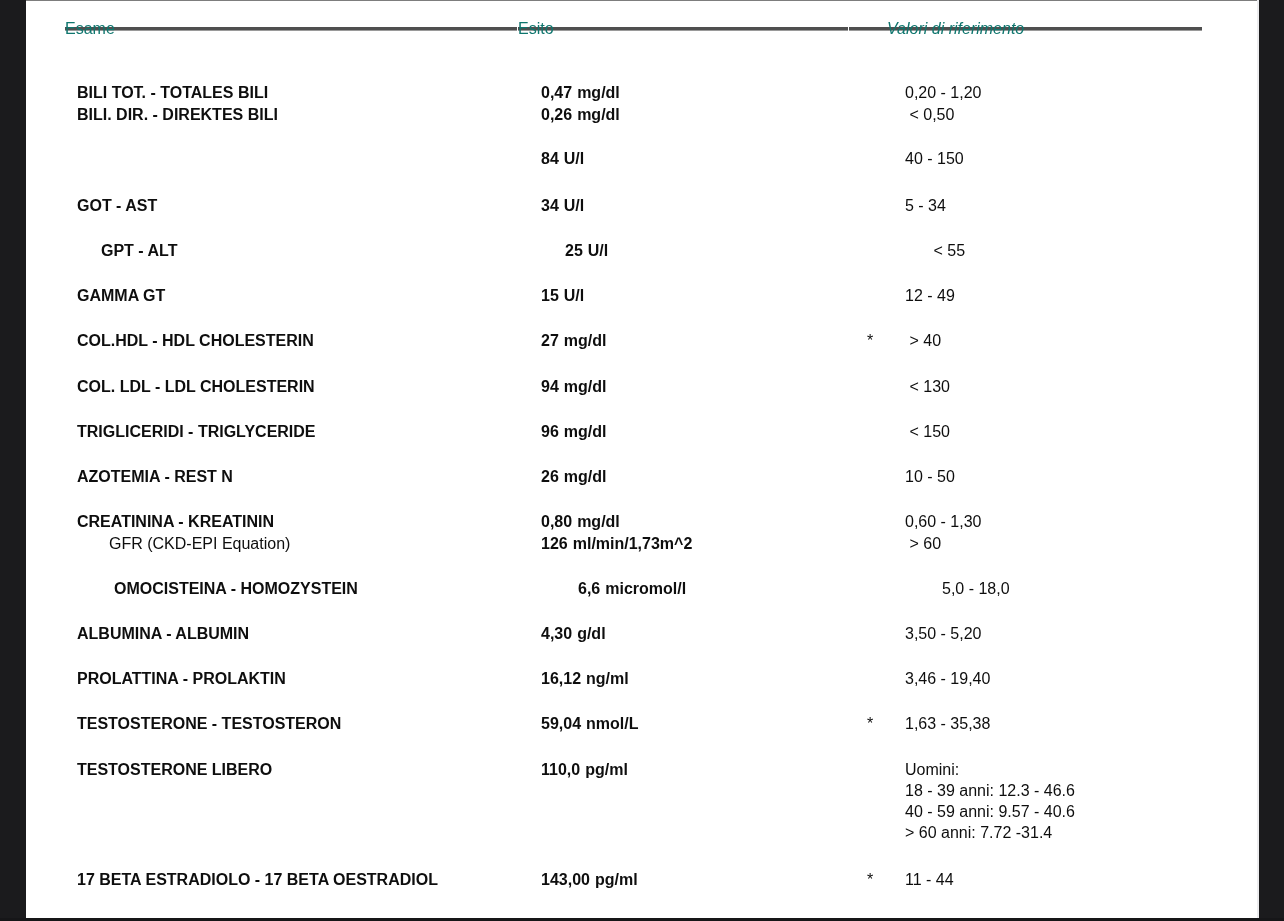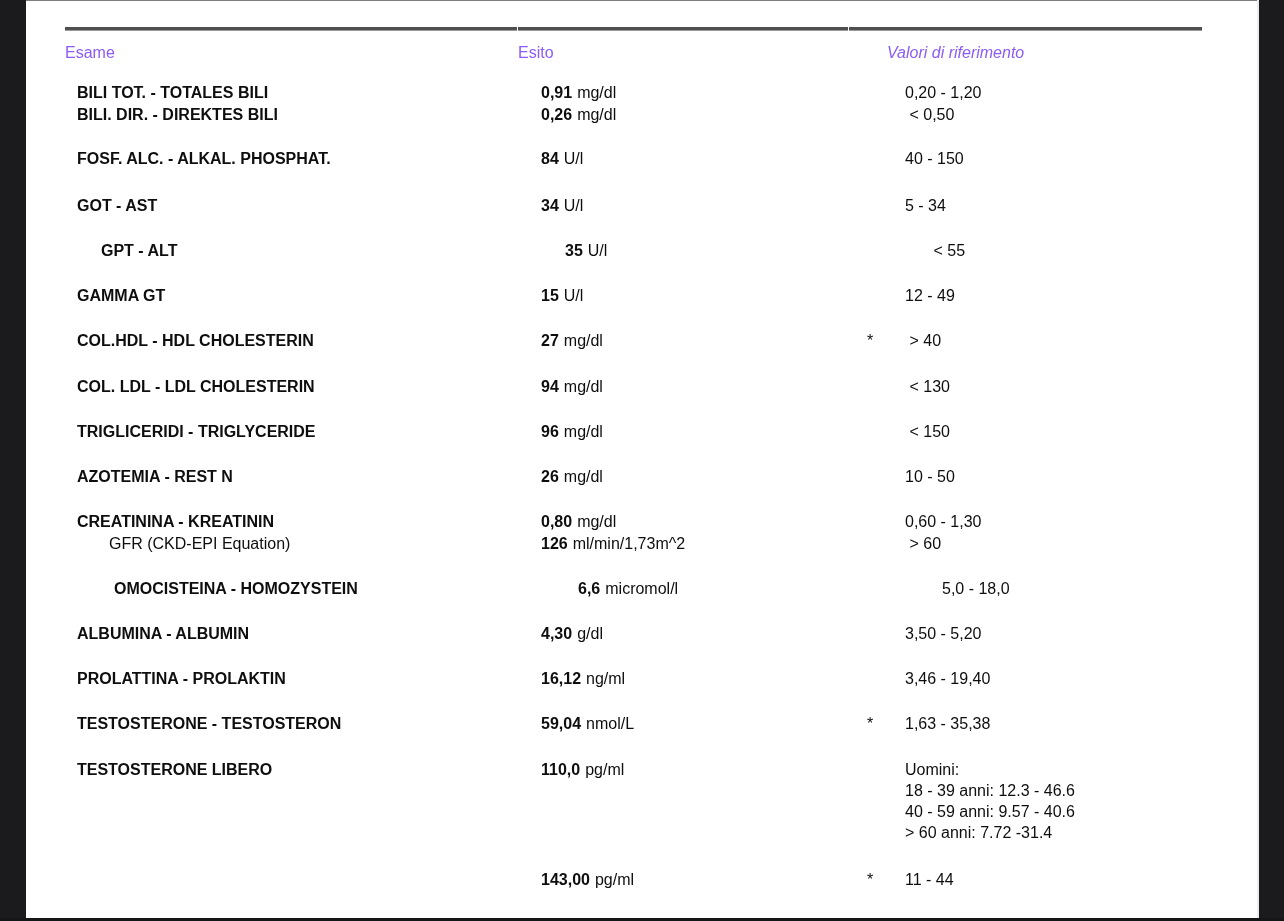--- a/index.html
+++ b/index.html
@@ -32,32 +32,32 @@
   .edge-bottom {
     position: absolute; left: 0; bottom: 0; width: 1284px; height: 3px;
     background: #161618;
   }
   .rule-seg {
     position: absolute; top: 27px; height: 3px;
     background: #4f4f4f;
     border-bottom: 1px solid #9a9a9a;
   }
   .hdr {
-    position: absolute; top: 42px; line-height: 21px;
-    font-weight: 400; color: #8b5cf6;
+    position: absolute; top: 18px; line-height: 21px;
+    font-weight: 400; color: #0f766e;
   }
   .row { position: absolute; left: 12px; width: 1284px; height: 21px; line-height: 21px; }
   .c-name {
     position: absolute; left: 65px; top: 0; font-weight: 700; white-space: pre;
   }
   .c-name.indent { left: 97px; }
   .c-name.plain { font-weight: 400; }
   .c-value { position: absolute; left: 529px; top: 0; white-space: pre; }
   .c-value .v { font-weight: 700; }
-  .c-value .u { font-weight: 400; margin-left: 5px; }
+  .c-value .u { font-weight: 700; margin-left: 5px; }
   .c-flag { position: absolute; left: 855px; top: 0; font-weight: 400; }
   .c-ref {
     position: absolute; left: 893px; top: 0;
     font-weight: 400; white-space: pre; line-height: 21px;
   }
 </style>
 </head>
 <body>
 
 <div id="screen">
@@ -72,45 +72,44 @@
   <div class="rule-seg" style="left:518px; width:330px;"></div>
   <div class="rule-seg" style="left:849px; width:353px;"></div>
 
   <span class="hdr" style="left:65px;">Esame</span>
   <span class="hdr" style="left:518px;">Esito</span>
   <span class="hdr" style="left:887px;font-style:italic;">Valori di riferimento</span>
 
   <div id="rows">
       <div class="row" style="top: 82px;">
       <span class="c-name">BILI TOT. - TOTALES BILI</span>
-      <span class="c-value"><span class="v">0,91</span><span class="u">mg/dl</span></span>
+      <span class="c-value"><span class="v">0,47</span><span class="u">mg/dl</span></span>
       <span class="c-flag"></span>
       <span class="c-ref">0,20 - 1,20</span>
     </div>
       <div class="row" style="top: 104px;">
       <span class="c-name">BILI. DIR. - DIREKTES BILI</span>
       <span class="c-value"><span class="v">0,26</span><span class="u">mg/dl</span></span>
       <span class="c-flag"></span>
       <span class="c-ref"> &lt; 0,50</span>
     </div>
       <div class="row" style="top: 148px;">
-      <span class="c-name">FOSF. ALC. - ALKAL. PHOSPHAT.</span>
       <span class="c-value"><span class="v">84</span><span class="u">U/l</span></span>
       <span class="c-flag"></span>
       <span class="c-ref">40 - 150</span>
     </div>
       <div class="row" style="top: 195px;">
       <span class="c-name">GOT - AST</span>
       <span class="c-value"><span class="v">34</span><span class="u">U/l</span></span>
       <span class="c-flag"></span>
       <span class="c-ref">5 - 34</span>
     </div>
       <div class="row" style="top: 240px; margin-left: 24px;">
       <span class="c-name">GPT - ALT</span>
-      <span class="c-value"><span class="v">35</span><span class="u">U/l</span></span>
+      <span class="c-value"><span class="v">25</span><span class="u">U/l</span></span>
       <span class="c-flag"></span>
       <span class="c-ref"> &lt; 55</span>
     </div>
       <div class="row" style="top: 285px;">
       <span class="c-name">GAMMA GT</span>
       <span class="c-value"><span class="v">15</span><span class="u">U/l</span></span>
       <span class="c-flag"></span>
       <span class="c-ref">12 - 49</span>
     </div>
       <div class="row" style="top: 330px;">
@@ -176,19 +175,20 @@
       <div class="row" style="top: 759px;">
       <span class="c-name">TESTOSTERONE LIBERO</span>
       <span class="c-value"><span class="v">110,0</span><span class="u">pg/ml</span></span>
       <span class="c-flag"></span>
       <span class="c-ref">Uomini:
 18 - 39 anni: 12.3 - 46.6
 40 - 59 anni: 9.57 - 40.6
 &gt; 60 anni: 7.72 -31.4</span>
     </div>
       <div class="row" style="top: 869px;">
+      <span class="c-name">17 BETA ESTRADIOLO - 17 BETA OESTRADIOL</span>
       <span class="c-value"><span class="v">143,00</span><span class="u">pg/ml</span></span>
       <span class="c-flag">*</span>
       <span class="c-ref">11 - 44</span>
     </div>
     </div>
 
 </div>
 
 </body></html>

